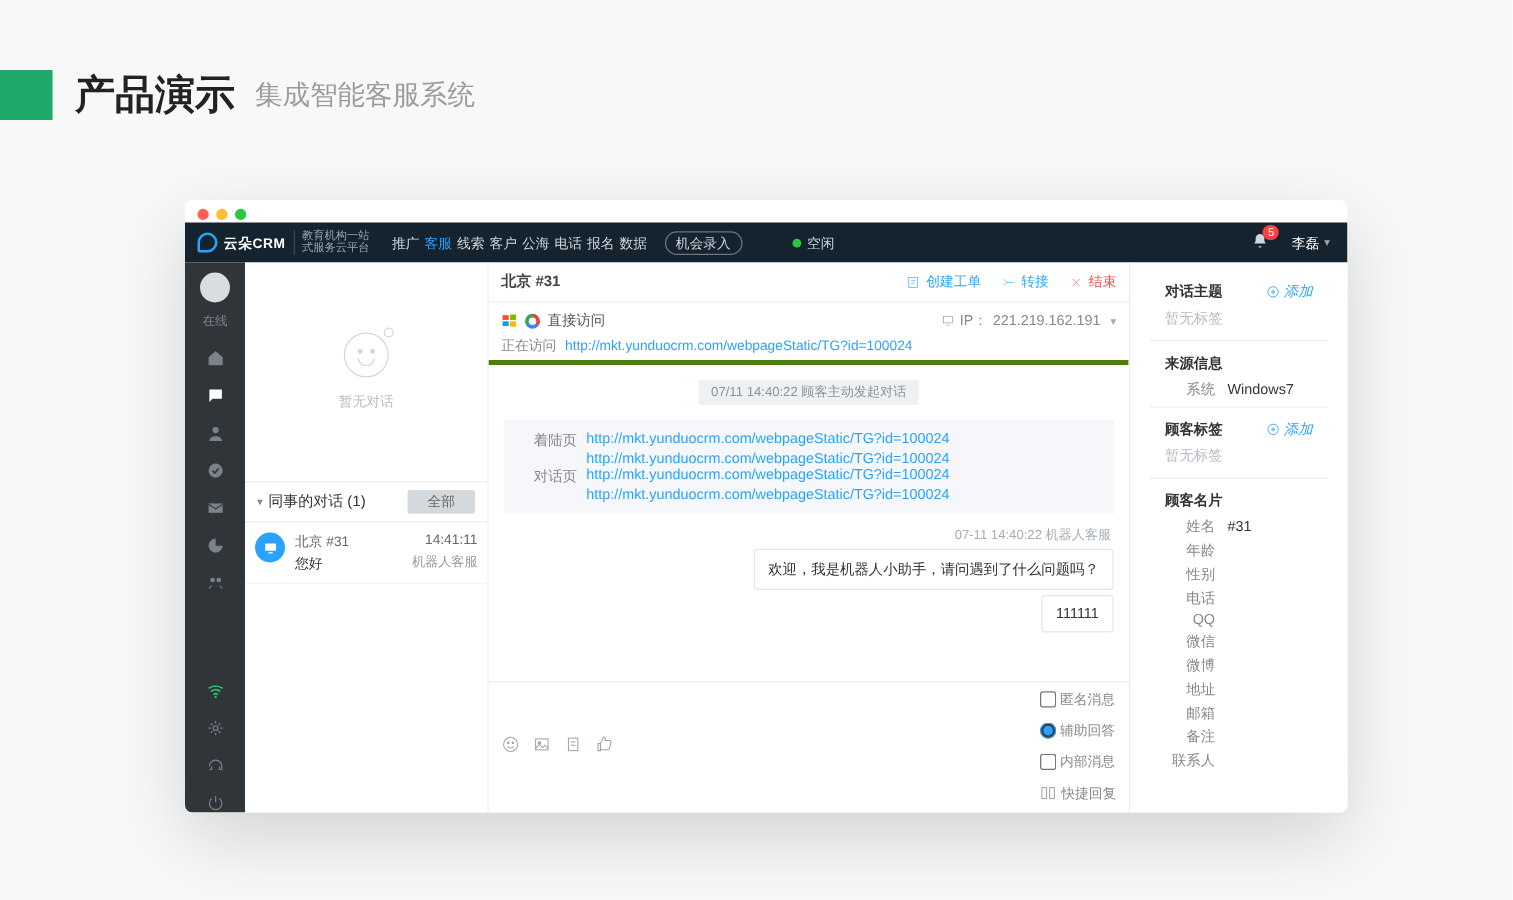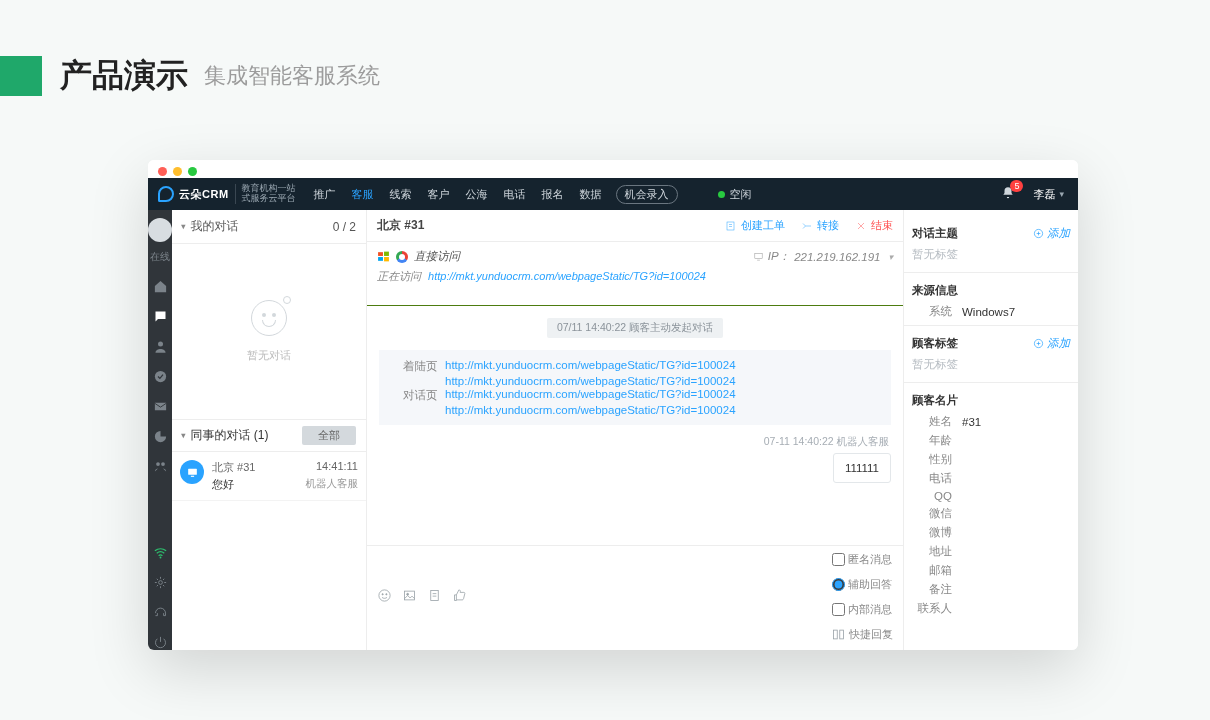--- a/index.html
+++ b/index.html
@@ -55,21 +55,21 @@
   height:32px;
   display:flex; align-items:center;
   padding:0 14px 0 10px;
   color:#cfd6dc;
   font-size:11px;
 }
 .logo-box { display:flex; align-items:center; margin-right:18px; }
 .logo-mark { width:16px; height:16px; border:2px solid #2aa3ff; border-radius:50% 50% 50% 10%; margin-right:5px;}
 .logo-text { font-weight:bold; letter-spacing:.5px; color:#fff; }
 .logo-sub { font-size:9px; color:#9aa7b1; border-left:1px solid #3a4752; padding-left:6px; margin-left:6px; line-height:1.1; }
-.nav-items { display:flex; gap:16px; align-items:flex-end; }
+.nav-items { display:flex; gap:4px; align-items:flex-end; }
 .nav-items span { cursor:pointer; }
 .nav-items span.active { color:#2aa3ff; }
 .nav-btn {
   border:1px solid #6a7680; border-radius:10px; padding:1px 8px;
   margin-left:14px;
 }
 .status { margin-left:40px; display:flex; align-items:center; gap:5px; }
 .status-dot { width:7px; height:7px; background:#28c940; border-radius:50%; }
 .topnav .right { margin-left:auto; display:flex; align-items:center; gap:18px; }
 .bell { position:relative; }
@@ -79,21 +79,21 @@
   background:#ff4040; color:#fff;
   font-size:9px; border-radius:8px; padding:0 4px; line-height:12px;
 }
 .username { display:flex; align-items:center; gap:4px; color:#fff; }
 .username:after { content:"▾"; font-size:9px; color:#9aa7b1; }
 
 
 .app-body { display:flex; height:440px; }
 
 .rail {
-  width:24px; background:#30353a;
+  width:48px; background:#30353a;
   display:flex; flex-direction:column; align-items:center;
   padding-top:8px; gap:14px;
   color:#7b838a;
 }
 .avatar-circle { width:24px; height:24px; border-radius:50%; background:#d8dde1; }
 .status-label { font-size:10px; color:#7b838a; margin-top:-6px;}
 .rail-icon { width:16px; height:16px; display:flex; align-items:center; justify-content:center; cursor:pointer; }
 .rail-icon svg { width:15px; height:15px; fill:#7b838a; }
 .rail-icon.active svg { fill:#fff; }
 .rail-icon.wifi svg { fill:#2dbf6e; }
@@ -141,21 +141,21 @@
   height:32px; display:flex; align-items:center;
   padding:0 10px; border-bottom:1px solid #ededed;
 }
 .chat-head .title { font-size:12px; color:#444; font-weight:600; }
 .chat-head .actions { margin-left:auto; display:flex; gap:16px; font-size:11px;}
 .chat-head .actions span { display:flex; align-items:center; gap:4px; cursor:pointer;}
 .c-blue { color:#2aa3ff; }
 .c-red { color:#ff5050; }
 .chat-head svg { width:12px; height:12px; }
 .chat-sub {
-  padding:7px 10px 21px; border-bottom:1px solid #4d7c0f;font-style:italic;
+  padding:7px 10px 4px; border-bottom:4px solid #4d7c0f;
 }
 .chat-sub .row1 { display:flex; align-items:center; gap:6px; font-size:11.5px; color:#555;}
 .chat-sub .ip { margin-left:auto; display:flex; align-items:center; gap:4px; color:#888; }
 .chat-sub .ip:after { content:"▾"; font-size:9px; color:#aaa; margin-left:4px;}
 .win-flag { width:13px; height:13px; }
 .chrome { width:12px; height:12px; border-radius:50%; background:conic-gradient(#ea4335 0 120deg,#4285f4 120deg 240deg,#34a853 240deg 360deg); position:relative;}
 .chrome:after { content:""; position:absolute; inset:3px; border-radius:50%; background:#fff;}
 .chat-sub .row2 { font-size:11px; color:#888; margin-top:5px;}
 .chat-sub .row2 a { color:#2aa3ff; text-decoration:none; margin-left:4px;}
 
@@ -173,21 +173,21 @@
 .toolbar { display:flex; align-items:center; gap:10px; color:#9aa2a8;}
 .toolbar svg { width:15px; height:15px; fill:none; stroke:#9aa2a8; stroke-width:1.3; }
 .toolbar .right-opts { margin-left:auto; display:flex; gap:10px; font-size:11px; color:#888; align-items:center;flex-direction:column;}
 .toolbar .right-opts label { display:flex; align-items:center; gap:3px; }
 input[type=checkbox],input[type=radio]{ accent-color:#2aa3ff; }
 .input-row { margin-top:6px; min-height:18px; color:#b8bfc6; font-size:12px;}
 .send-row { display:flex; justify-content:flex-end; margin-top:26px;}
 .send-btn { background:#2aa3ff; color:#fff; border:none; padding:5px 16px; border-radius:2px; font-size:12px; cursor:pointer;}
 
 
-.info-col { width:175px; border-left:1px solid #ededed; padding:10px 8px; background:#fff; font-size:11.5px; overflow:auto;}
+.info-col { width:175px; border-left:1px solid #ededed; padding:10px 28px; background:#fff; font-size:11.5px; overflow:auto;}
 .info-col .sec { display:flex; justify-content:space-between; align-items:center; margin-top:6px; margin-bottom:6px;}
 .info-col .sec .t { color:#333; font-weight:600; }
 .add-link { display:flex; align-items:center; gap:3px; color:#2aa3ff; cursor:pointer;font-style:italic;}
 .add-link svg { width:11px; height:11px; stroke:#2aa3ff; fill:none; stroke-width:1.5;}
 .muted { color:#b6bcc2; margin:4px 0 10px; }
 .hr { border-top:1px solid #ededed; margin:6px -12px 10px; }
 .kv { display:flex; align-items:center; margin:4px 0;}
 .kv .k { width:40px; color:#888; text-align:right; margin-right:10px;}
 .kv .v { color:#333; }
 
@@ -310,24 +310,20 @@
           </svg>
         </span>
       <span class="rail-icon">
           <svg viewBox="0 0 24 24">
             <path d="M12 3v8M7 6a8 8 0 1010 0" fill="none" stroke="#7b838a" stroke-width="1.5"></path>
           </svg>
         </span>
     </div>
 
     <div class="conv-col">
-      <div class="conv-head">
-        <span class="tri">我的对话</span>
-        <span>0 / 2</span>
-      </div>
       <div class="conv-empty">
         <div class="empty-face">
             <span class="mouth"></span>
             <span class="dot"></span>
           </div>
         <span>暂无对话</span>
       </div>
       <div class="conv-head2">
         <span class="tri">同事的对话  (1)</span>
         <span class="all">全部</span>
@@ -416,20 +412,21 @@
           <div class="r">
               <span class="label">对话页</span>
               <a href="#">http://mkt.yunduocrm.com/webpageStatic/TG?id=100024</a>
             </div>
           <div class="r">
               <span class="label"></span>
               <a href="#">http://mkt.yunduocrm.com/webpageStatic/TG?id=100024</a>
             </div>
         </div>
         <div class="ts-right">07-11 14:40:22   机器人客服</div>
+        <div class="bubble">欢迎，我是机器人小助手，请问遇到了什么问题吗？</div>
         <div class="clear"></div>
         <div class="bubble">111111</div>
         <div class="clear"></div>
       </div>
 
       <div class="chat-input">
         <div class="toolbar">
           <span><svg viewBox="0 0 24 24">
                 <circle cx="12" cy="12" r="9"></circle>
                 <circle cx="9" cy="10" r="1" fill="#9aa2a8"></circle>

